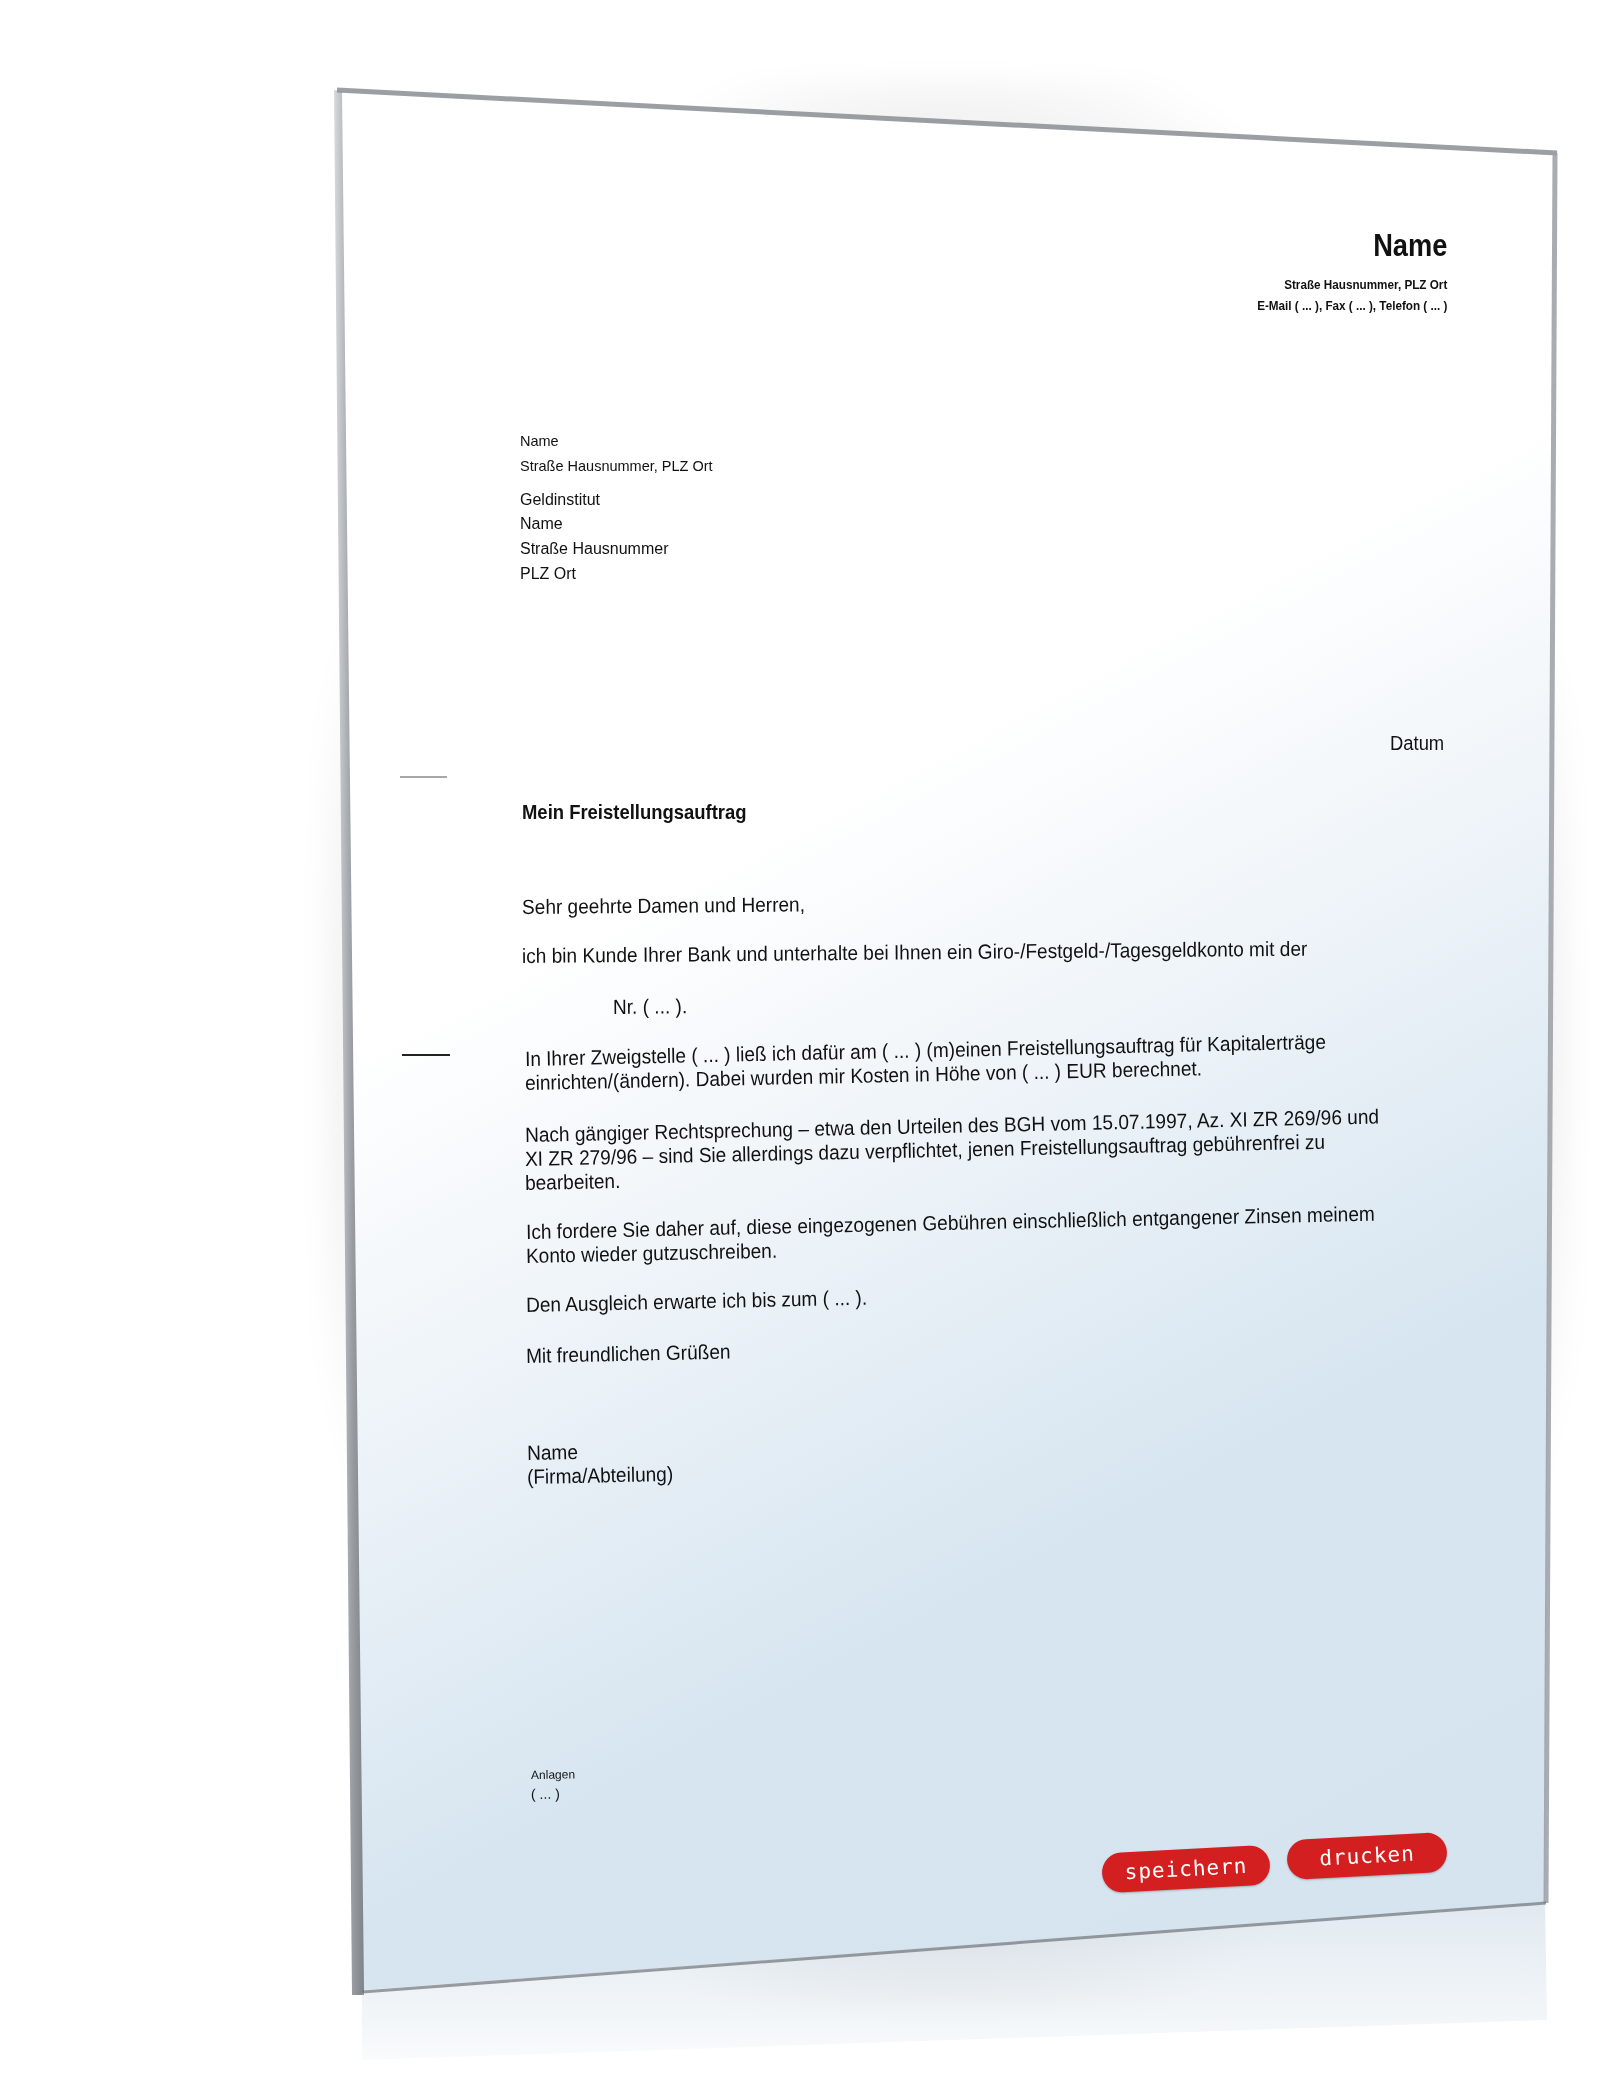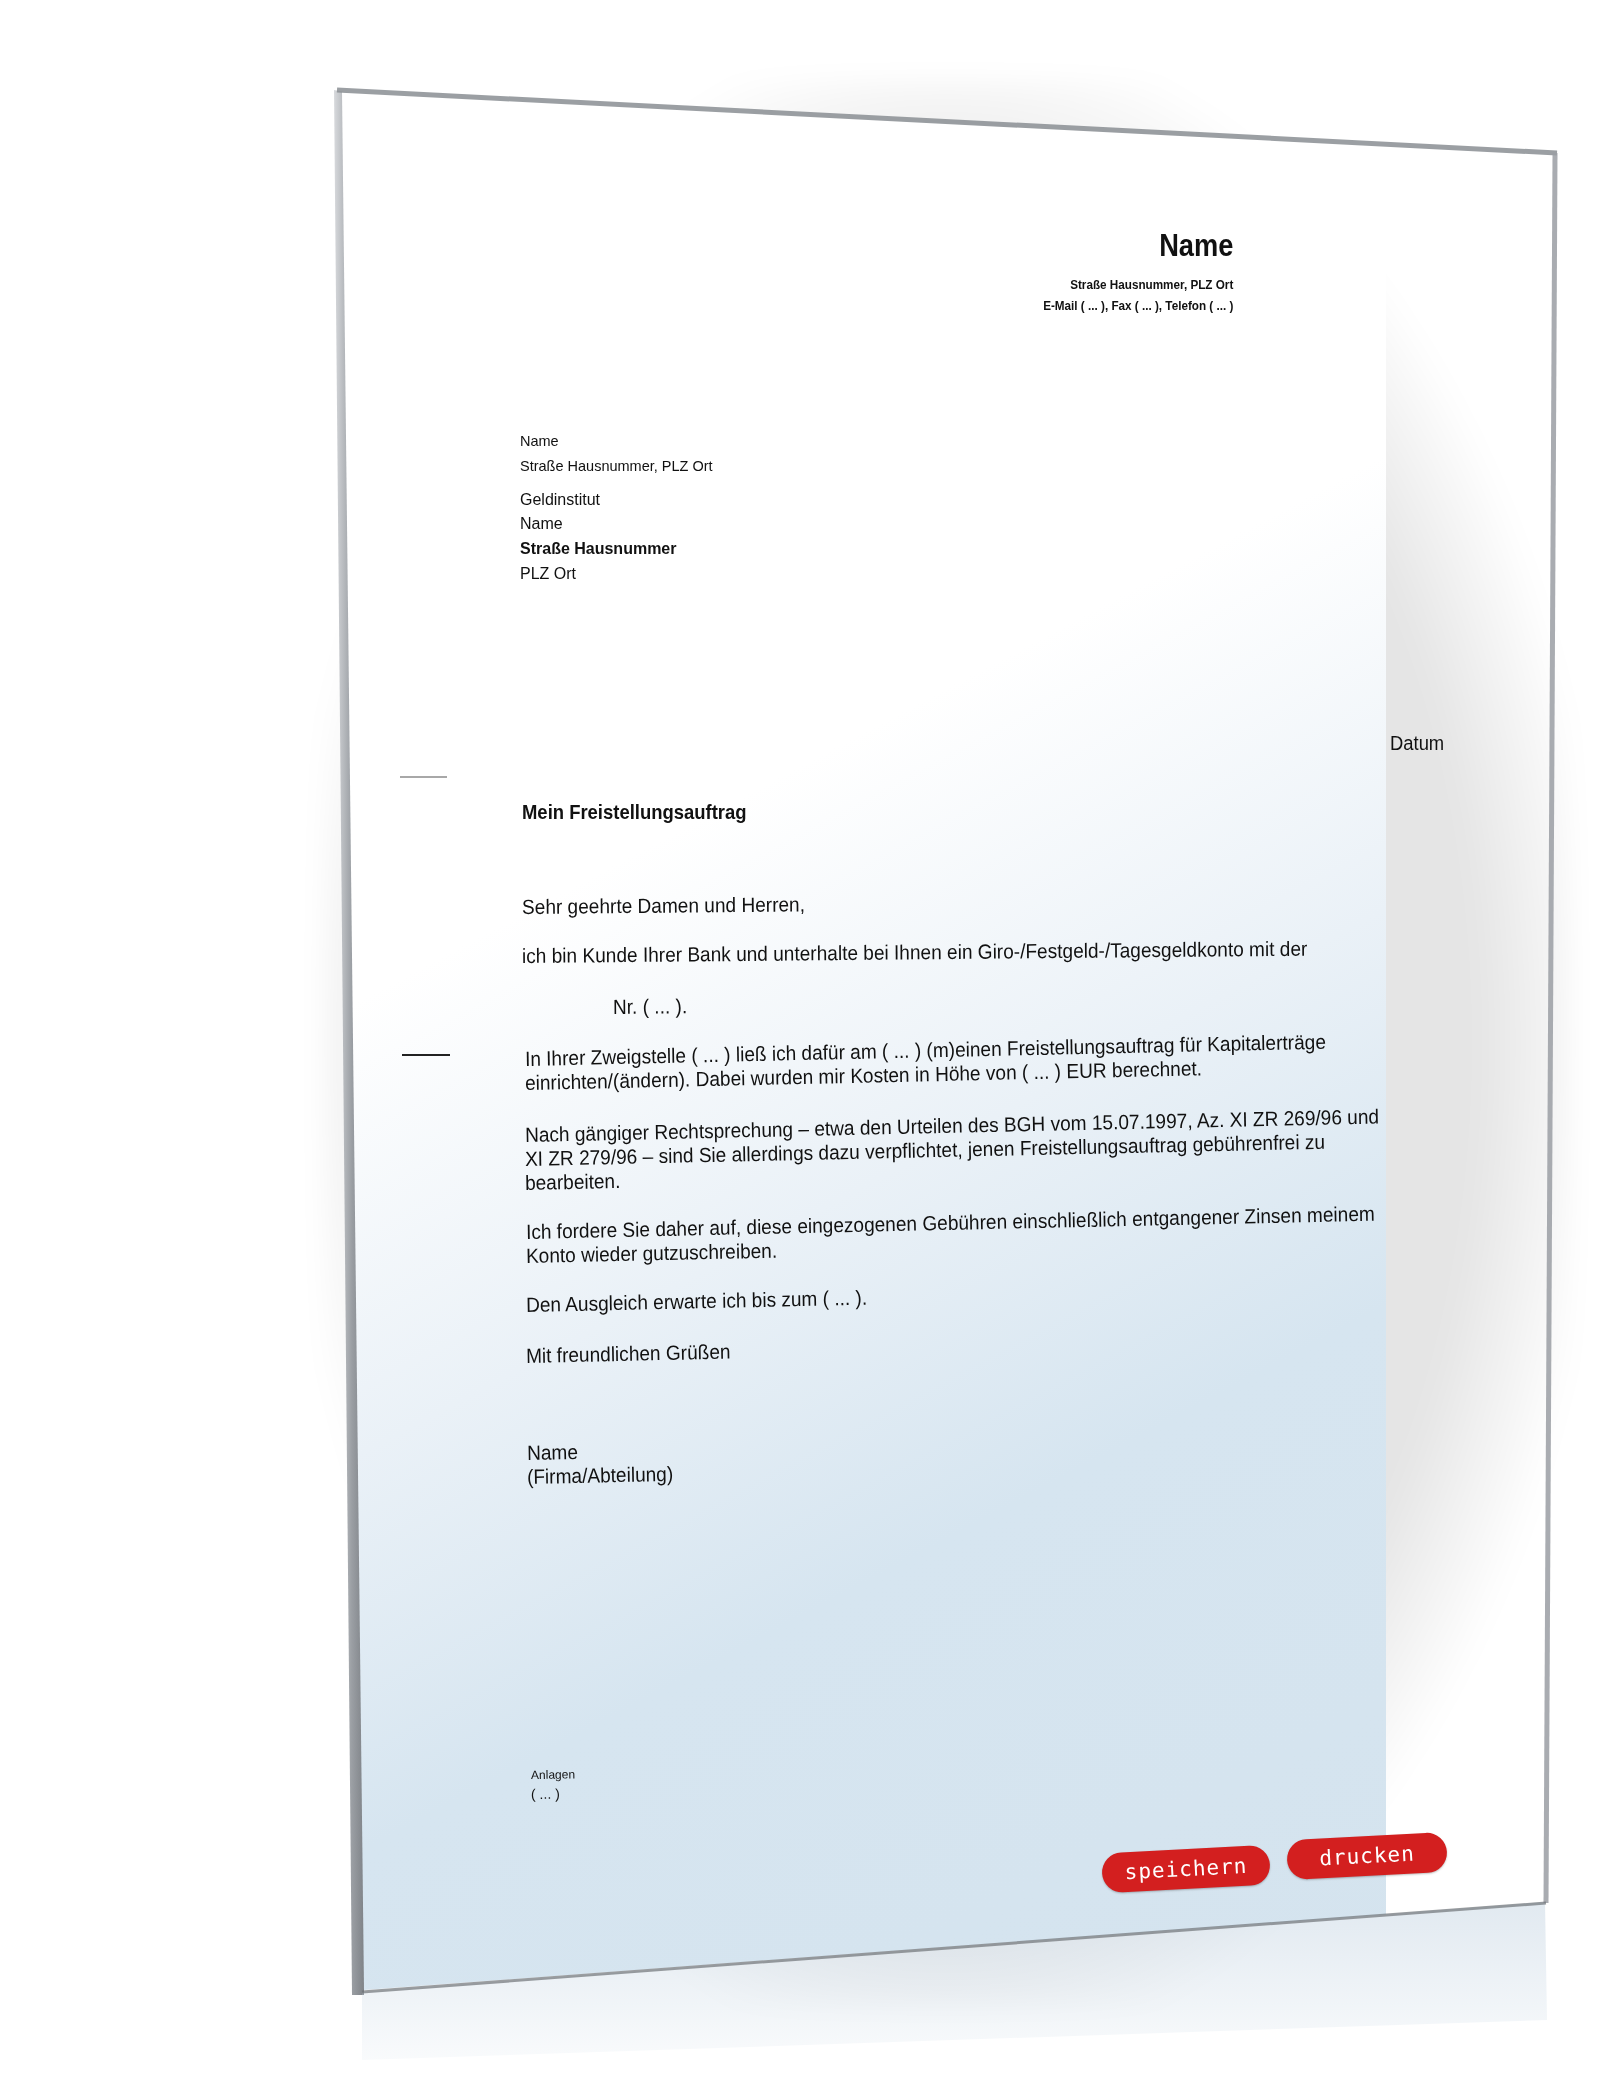--- a/index.html
+++ b/index.html
@@ -14,21 +14,21 @@
       position: absolute; left: 322px; top: 80px; width: 1250px; height: 1925px;
       background: radial-gradient(ellipse at center, rgba(0,0,0,0.10) 60%, rgba(0,0,0,0) 75%);
       filter: blur(12px);
     }
     .page-left-edge {
       position: absolute; left: 334px; top: 90px; width: 30px; height: 1905px;
       background: linear-gradient(to right, #d8dadd, #9a9ea3 60%, #7f8388);
       clip-path: polygon(0 0, 100% 0.3%, 100% 100%, 60% 100%);
     }
     .page {
-      position: absolute; left: 0; top: 0; width: 1386px; height: 2100px;
+      position: absolute; left: 0; top: 0; width: 1600px; height: 2100px;
       clip-path: polygon(342px 92px, 1553px 155px, 1545px 1903px, 364px 1990px);
       background: linear-gradient(152deg, #ffffff 0%, #ffffff 42%, #eaf1f7 58%, #d6e5f0 72%, #d4e3ee 100%);
     }
     .page-frame {
       position: absolute; left: 0; top: 0; width: 1600px; height: 2100px; pointer-events: none;
     }
     .reflection {
       position: absolute; left: 362px; top: 1900px; width: 1185px; height: 200px;
       clip-path: polygon(0 92px, 1183px 2px, 1185px 120px, 0 160px);
       background: linear-gradient(to bottom, rgba(200,215,228,0.55), rgba(255,255,255,0));
@@ -62,21 +62,21 @@
 
   <div class="t hdr-name">Name</div>
   <div class="t hdr-line" style="right:153px; top:277px;">Straße Hausnummer, PLZ Ort</div>
   <div class="t hdr-line" style="right:153px; top:298px;">E-Mail ( ... ), Fax ( ... ), Telefon ( ... )</div>
 
   <div class="t small" style="left:520px; top:433px;">Name</div>
   <div class="t small" style="left:520px; top:458px;">Straße Hausnummer, PLZ Ort</div>
 
   <div class="t addr" style="left:520px; top:488px;">Geldinstitut</div>
   <div class="t addr" style="left:520px; top:512px;">Name</div>
-  <div class="t addr" style="left:520px; top:537px;font-weight:bold;">Straße Hausnummer</div>
+  <div class="t addr" style="left:520px; top:537px;">Straße Hausnummer</div>
   <div class="t addr" style="left:520px; top:562px;">PLZ Ort</div>
 
   <div class="foldmark" style="left:400px; top:776px; width:47px; background:#a8a8a8;"></div>
   <div class="foldmark" style="left:402px; top:1054px; width:48px; background:#222;"></div>
 
   <div class="t" style="left:1390px; top:732px; font-size:20px; transform:scaleX(0.92);">Datum</div>
 
   <div class="t bold" style="left:522px; top:800px; font-size:20.5px; transform:scaleX(0.9);">Mein Freistellungsauftrag</div>
 
   <div class="t body-txt" style="left:522px; top:895px;">Sehr geehrte Damen und Herren,</div>

